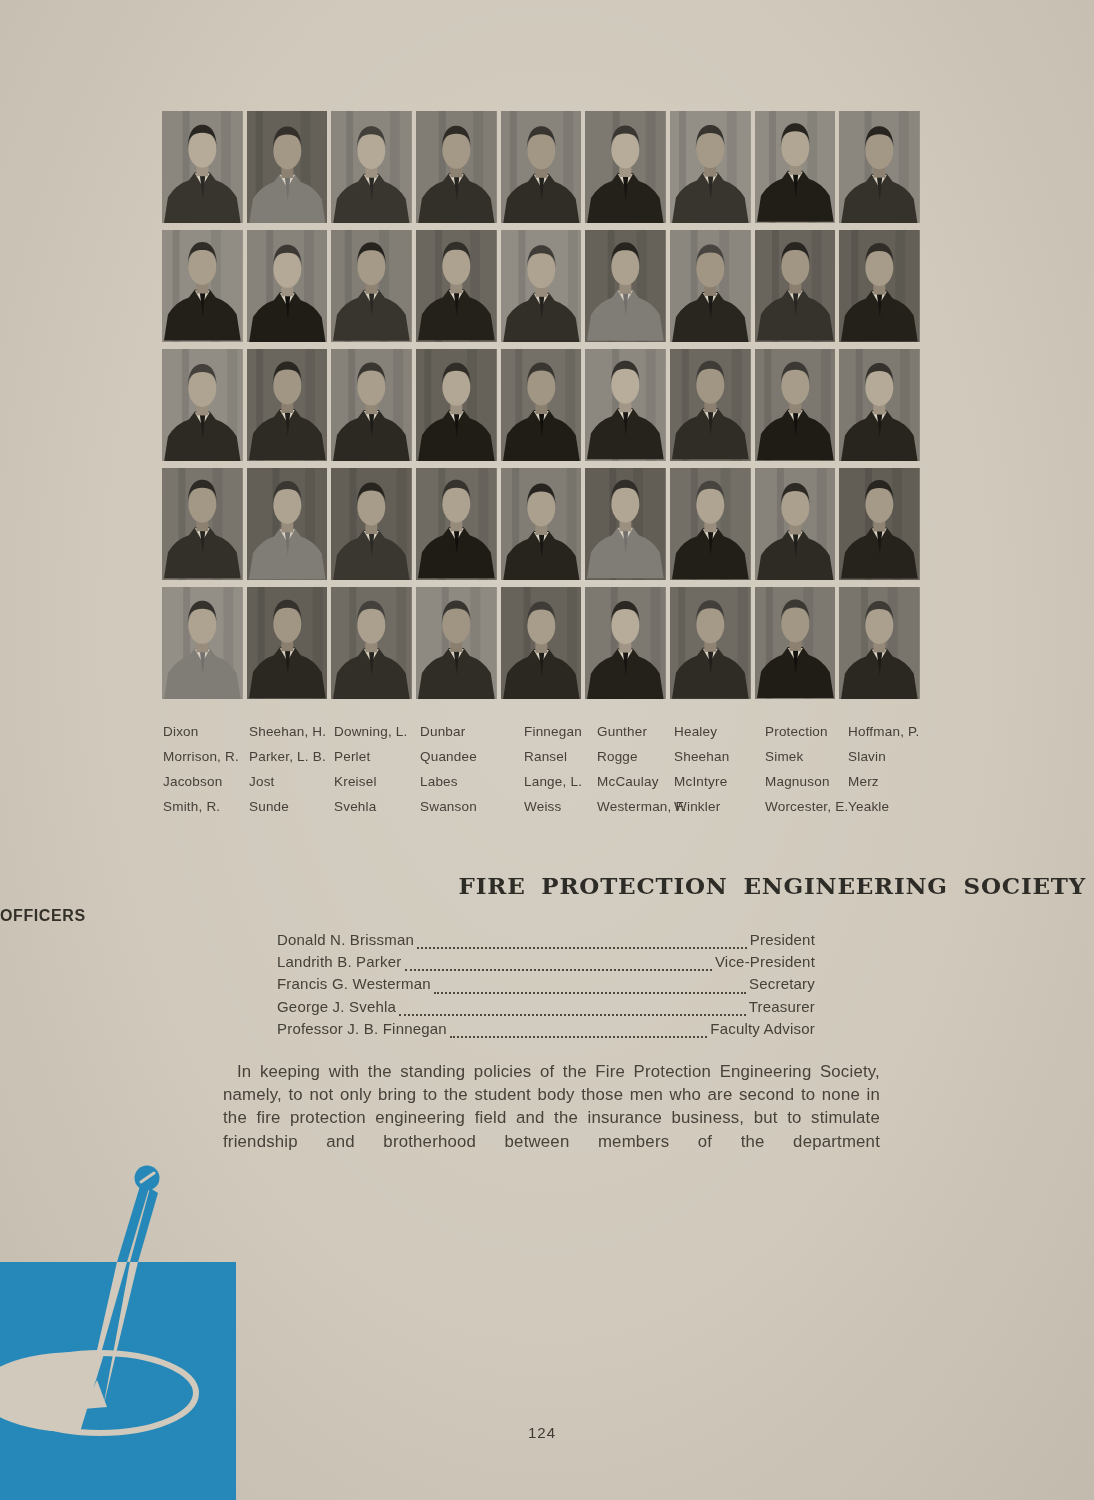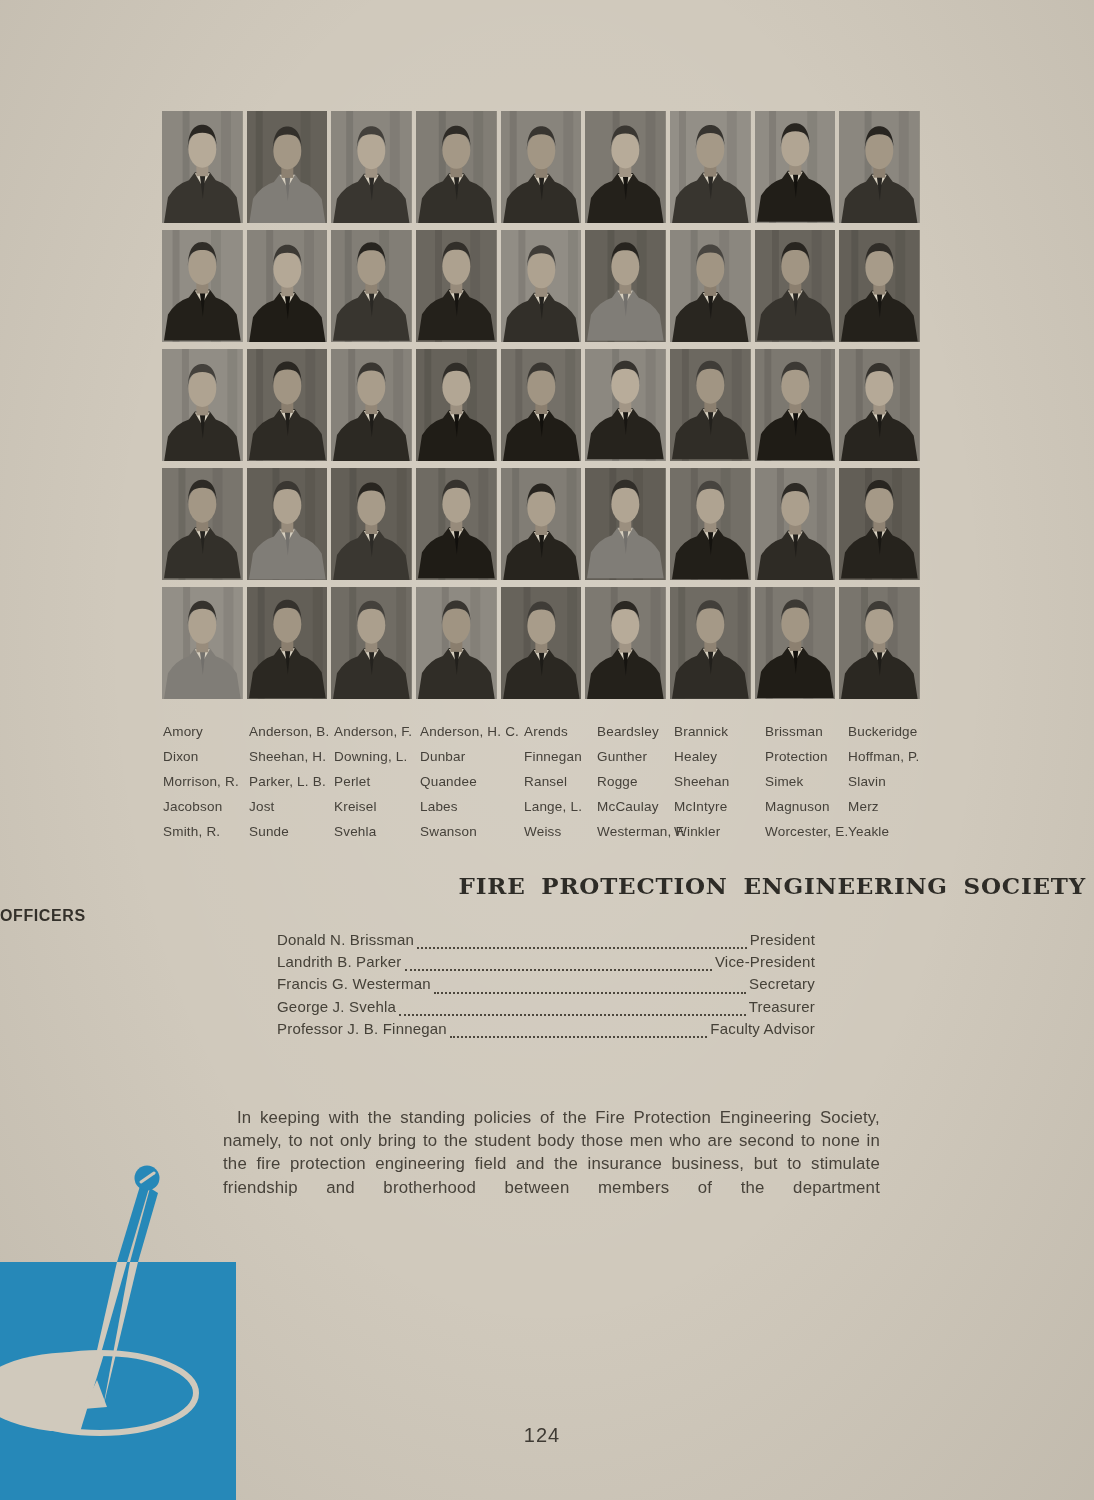--- a/index.html
+++ b/index.html
@@ -54,27 +54,27 @@
     flex:1;margin:0 3px;align-self:flex-end;
     border-bottom:2.4px dotted #4c473d;
     transform:translateY(-4px);
     min-width:20px;
   }
 
   
   #intro-paragraph{
     left:223px;top:1060px;width:657px;
     font-size:16.8px;line-height:23.2px;letter-spacing:.2px;word-spacing:1.5px;
-    color:#47423a;text-align:justify;text-align-last:justify;text-indent:14px;margin-top:46px;
+    color:#47423a;text-align:justify;text-align-last:justify;text-indent:14px;
   }
 
   
   #page-number{
     left:0;top:1424px;width:1084px;text-align:center;
-    font-size:20px;color:#3f3b34;letter-spacing:1px;
+    font-size:15px;color:#3f3b34;letter-spacing:1px;
   }
 
   
   #emblem{left:0;top:1150px;width:250px;height:350px;}
   #emblem svg{display:block;}
 </style>
 </head>
 <body>
 
 <div id="photo-grid" class="abs">
@@ -749,31 +749,20 @@
        <polygon points="38,64 43.5,64 41,88" fill="rgb(29,27,23)"></polygon>
        <rect x="34.5" y="50" width="12" height="15" fill="rgb(149,137,121)"></rect>
        <ellipse cx="40.5" cy="38" rx="14" ry="18.5" fill="rgb(171,159,141)"></ellipse>
        <path d="M26 38 C26 18 34 13.5 40.5 13.5 C47 13.5 55 18 55 38 C55 26 50 21.5 40.5 21.5 C31 21.5 26 26 26 38 Z" fill="rgb(62,59,54)"></path>
      </g>
    </svg>
     </div>
   </div>
 
 <div id="names-grid" class="abs">
-    <div class="names-row">
-      <span>Amory</span>
-      <span>Anderson, B.</span>
-      <span>Anderson, F.</span>
-      <span>Anderson, H. C.</span>
-      <span>Arends</span>
-      <span>Beardsley</span>
-      <span>Brannick</span>
-      <span>Brissman</span>
-      <span>Buckeridge</span>
-    </div>
     <div class="names-row">
       <span>Dixon</span>
       <span>Sheehan, H.</span>
       <span>Downing, L.</span>
       <span>Dunbar</span>
       <span>Finnegan</span>
       <span>Gunther</span>
       <span>Healey</span>
       <span>Protection</span>
       <span>Hoffman, P.</span>

